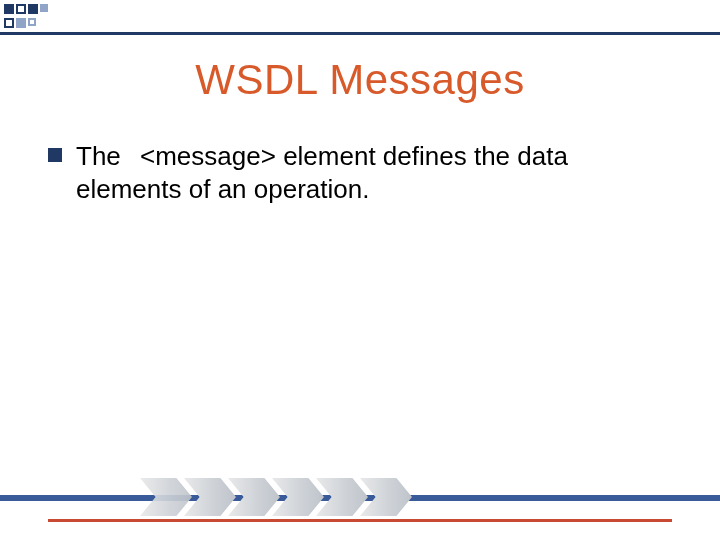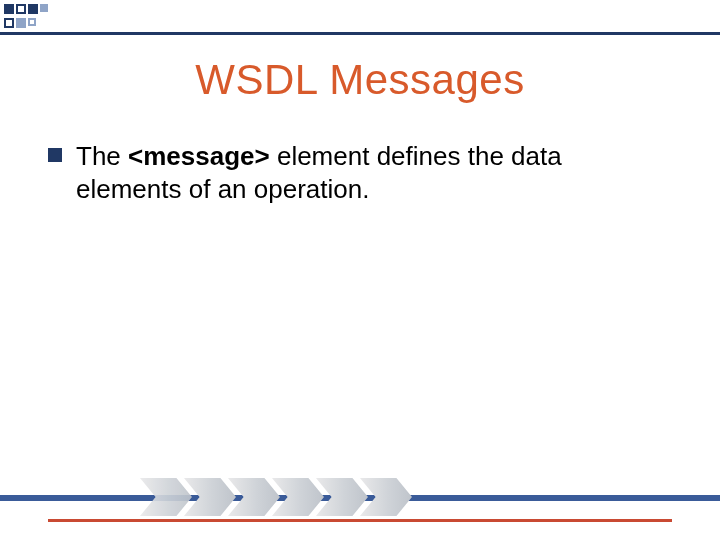--- a/index.html
+++ b/index.html
@@ -19,21 +19,21 @@
   .row-bot .s7 { top: 14px; left: 24px; width: 8px; height: 8px; border: 2px solid #8fa4c7; background: transparent; }
 
   .topline { position: absolute; top: 32px; left: 0; right: 0; height: 3px; background: #203864; }
 
   .title { position: absolute; top: 56px; left: 0; right: 0; text-align: center; font-size: 42px; color: #d85a2b; font-weight: 400; letter-spacing: 0.5px; }
 
   .content { position: absolute; top: 140px; left: 48px; right: 48px; color: #000; font-size: 26px; line-height: 1.28; }
   .bullet { display: flex; margin-bottom: 36px; }
   .bullet .mk { width: 14px; height: 14px; background: #203864; flex: 0 0 14px; margin-top: 8px; margin-right: 14px; }
   .bullet .txt { flex: 1; }
-  .txt b { font-weight: bold; }
+  .txt b { font-weight: normal; margin-left: 12px; }
 
   
   .footer { position: absolute; left: 0; right: 0; bottom: 18px; }
   .hr1 { height: 6px; background: #3a5b99; margin: 0; }
   .hr2 { height: 3px; background: #c94a33; margin-top: 18px; margin-left: 48px; margin-right: 48px; }
   .chevrons { position: absolute; bottom: 6px; left: 140px; display: flex; }
   .chev { width: 52px; height: 38px; background: linear-gradient(90deg,#e9e9ea,#cfd3d8 55%,#bfc4cb); clip-path: polygon(0 0,70% 0,100% 50%,70% 100%,0 100%,30% 50%); margin-right: -8px; filter: drop-shadow(0 2px 2px rgba(0,0,0,0.25)); }
   .chev:nth-child(1){opacity:.9}
 </style>
 </head>

